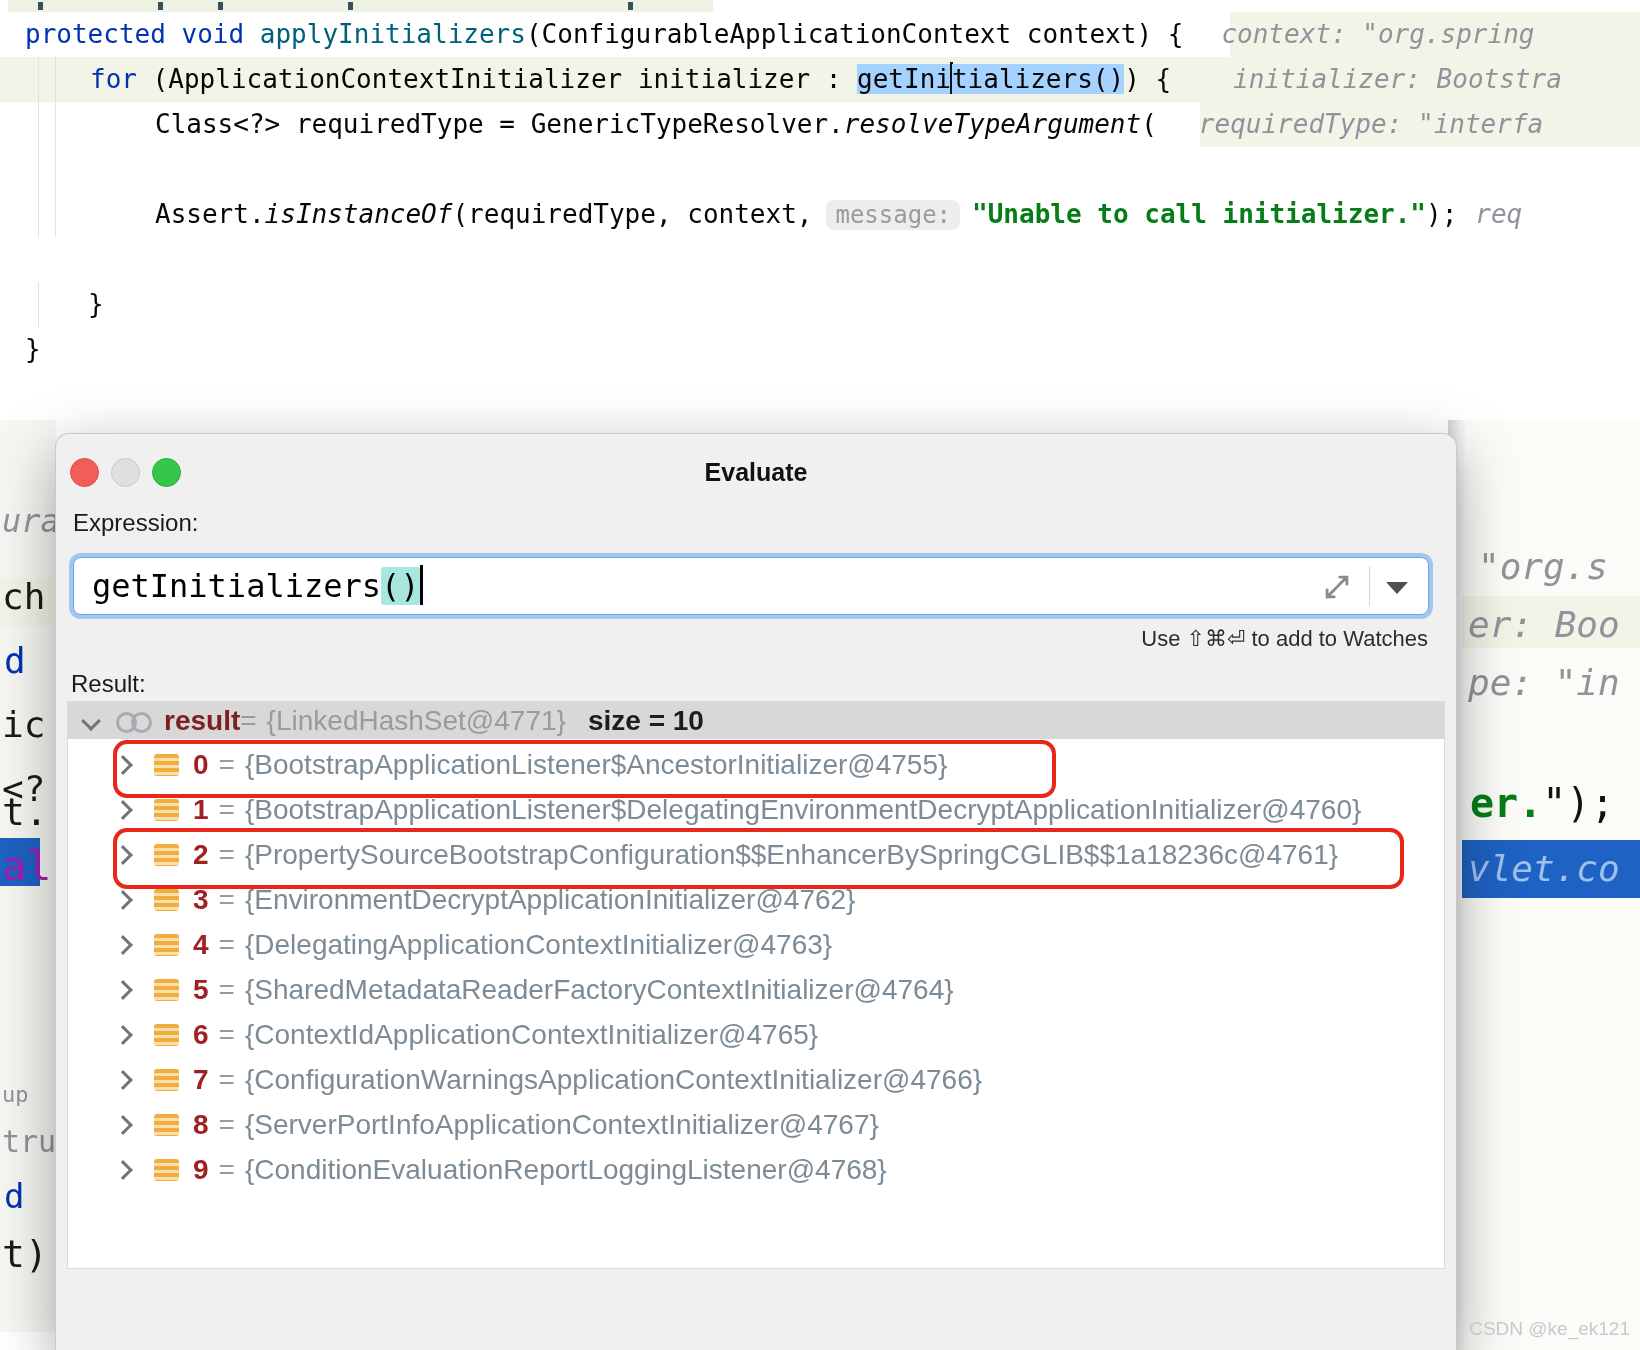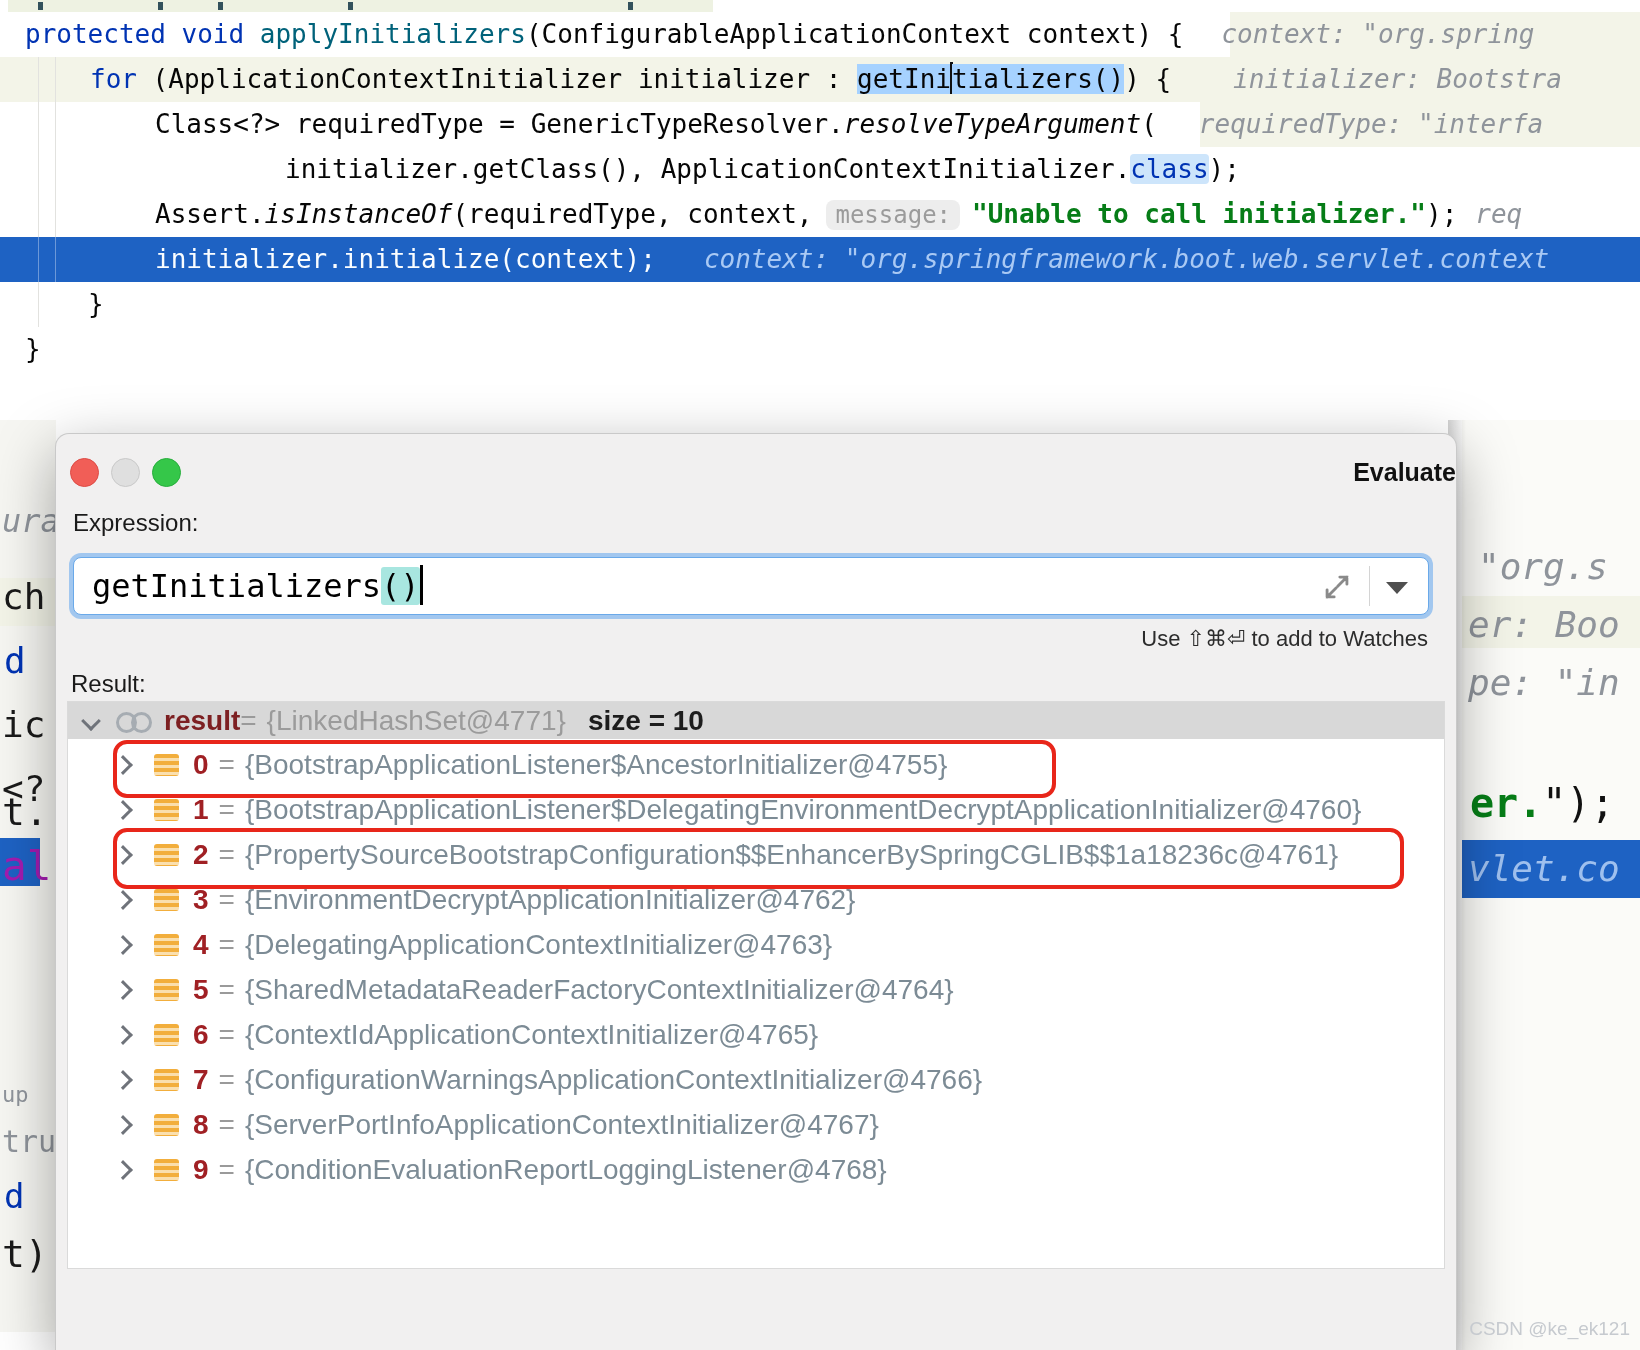--- a/index.html
+++ b/index.html
@@ -38,21 +38,21 @@
                background:linear-gradient(90deg,rgba(0,0,0,.18),rgba(0,0,0,0));}
 
   
   .dialog{position:absolute;left:55px;top:433px;width:1400px;height:917px;background:#f1f0f0;
           border:1px solid #c9c9c9;border-bottom:none;border-radius:14px 14px 0 0;
           box-shadow:0 18px 60px rgba(0,0,0,.35);}
   .tl{position:absolute;top:24px;width:27px;height:27px;border-radius:50%;}
   .tl.red{left:14px;background:#f15e57;border:1px solid #dd4a44;}
   .tl.mid{left:55px;background:#dfdfdf;border:1px solid #c9c9c9;}
   .tl.grn{left:96px;background:#35c749;border:1px solid #27ae3c;}
-  .dlg-title{position:absolute;left:0;right:0;top:24px;text-align:right;font-size:25px;font-weight:bold;color:#111;}
+  .dlg-title{position:absolute;left:0;right:0;top:24px;text-align:center;font-size:25px;font-weight:bold;color:#111;}
   .lbl{position:absolute;font-size:24px;color:#1a1a1a;}
   .expr-box{position:absolute;left:17px;top:123px;width:1356px;height:58px;background:#fff;border-radius:8px;
             border:1px solid #6aa9e9;box-shadow:0 0 0 4px rgba(96,165,238,.55);box-sizing:border-box;}
   .expr-text{position:absolute;left:18px;top:7px;font-size:32px;color:#000;white-space:pre;}
   .paren-hl{background:#a8e6e0;border-radius:3px;}
   .expr-caret{display:inline-block;width:3px;height:40px;background:#000;vertical-align:-8px;}
   .expr-expand{position:absolute;right:74px;top:12px;}
   .expr-sep{position:absolute;right:58px;top:8px;width:1px;height:40px;background:#d4d4d4;}
   .expr-dd{position:absolute;right:20px;top:24px;width:0;height:0;
            border-left:11px solid transparent;border-right:11px solid transparent;border-top:12px solid #4f4f4f;}
@@ -104,29 +104,23 @@
   <div class="guide" style="left:38px;top:57px;height:180px"></div>
   <div class="guide" style="left:55px;top:57px;height:180px"></div>
   <div class="guide" style="left:38px;top:282px;height:45px"></div>
 
   <div class="code-line mono" style="left:25px;top:12px"><span class="kw">protected void </span><span class="mdecl">applyInitializers</span><span>(ConfigurableApplicationContext context) {</span><span class="hint" style="margin-left:38px">context: "org.spring</span></div>
 
   <div class="code-line mono" style="left:90px;top:57px"><span class="kw">for</span><span> (ApplicationContextInitializer initializer : </span><span class="sel">getIni</span><span class="caret"></span><span class="sel">tializers()</span><span>) {</span><span class="hint" style="margin-left:62px">initializer: Bootstra</span></div>
 
   <div class="code-line mono" style="left:155px;top:102px"><span>Class&lt;?&gt; requiredType = GenericTypeResolver.</span><span class="mcall">resolveTypeArgument</span><span>(</span><span class="hint" style="margin-left:42px">requiredType: "interfa</span></div>
 
-  <div class="code-line mono" style="left:285px;top:147px"><span>initializer.getClass(), ApplicationContextInitializer.</span><span class="classhl">class</span><span>);</span></div>
 
   <div class="code-line mono" style="left:155px;top:192px"><span>Assert.</span><span class="mcall">isInstanceOf</span><span>(requiredType, context,</span><span class="chip">message:</span><span class="str">"Unable to call initializer."</span><span>);</span><span class="hint" style="margin-left:18px">req</span></div>
 
-  <div class="exec-line">
-    <div class="exec-guide" style="left:38px"></div>
-    <div class="exec-guide" style="left:55px"></div>
-    <div class="code mono"><span>initializer.initialize(context);</span><span class="hint" style="margin-left:48px">context: "org.springframework.boot.web.servlet.context</span></div>
-  </div>
 
   <div class="code-line mono" style="left:88px;top:282px">}</div>
   <div class="code-line mono" style="left:25px;top:327px">}</div>
 
   <div class="left-strip">
     <div class="ivory-band" style="left:0;top:158px;width:56px;height:48px"></div>
     <div style="position:absolute;left:0;top:418px;width:40px;height:48px;background:#1e62c3"></div>
   </div>
   <span class="frag mono gray" style="left:2px;top:502px;font-size:32px">ura</span>
   <span class="frag mono dark" style="left:2px;top:576px">ch</span>

